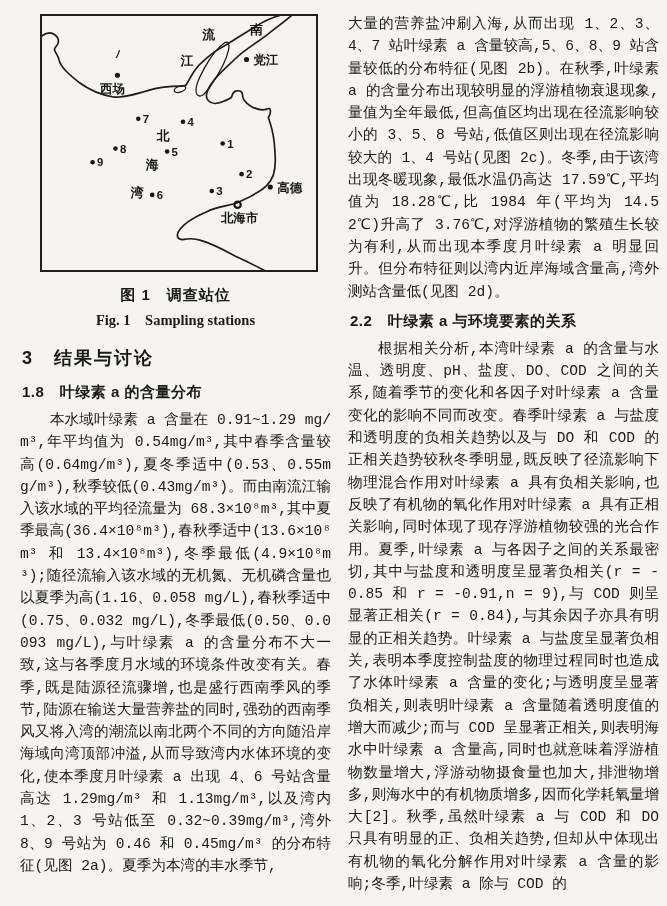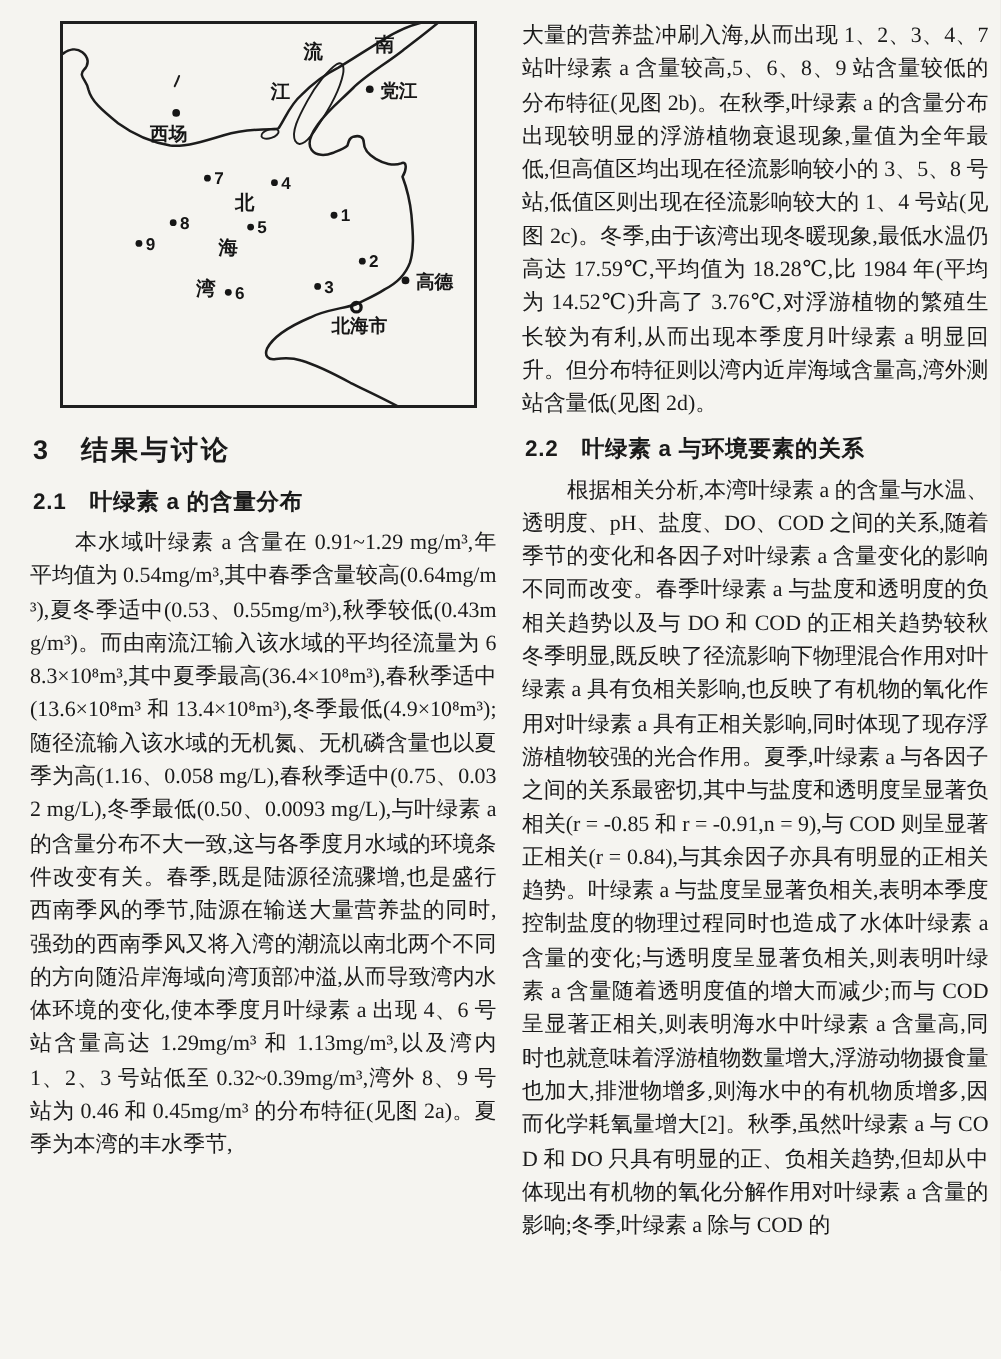--- a/index.html
+++ b/index.html
@@ -21,20 +21,21 @@
   .st-num{font:700 11.5px "Liberation Sans","DejaVu Sans",sans-serif;fill:#161616;}
   .place-label{font:700 12.5px "Liberation Sans","DejaVu Sans",sans-serif;fill:#161616;}
   .cap-zh{font:700 15px "Liberation Sans","DejaVu Sans",sans-serif;text-align:center;margin-top:14px;letter-spacing:1px;}
   .cap-en{font:700 14.5px "Liberation Serif","DejaVu Serif",serif;text-align:center;margin-top:6px;}
   
   h2.sec{font:700 18px "Liberation Sans","DejaVu Sans",sans-serif;margin:16px 0 0 2px;letter-spacing:2px;}
   h3.sub{font:700 15px "Liberation Sans","DejaVu Sans",sans-serif;margin:13px 0 0 2px;letter-spacing:0.5px;}
   p.body{
     font-size:14.6px;line-height:22.3px;text-align:justify;margin:7px 0 0 0;
     word-break:break-all;
+    font-family:Liberation Mono, monospace;
   }
   p.indent{text-indent:2.05em;}
   .col-right p.first{margin-top:3px;}
   .col-right h3.sub{margin-top:9px;}
 </style>
 </head>
 <body>
 
 <div class="page">
 
@@ -98,24 +99,28 @@
               <text x="71" y="78" text-anchor="middle" class="place-label">西场</text>
               <circle cx="206" cy="44" r="2.6" fill="#161616"></circle>
               <text x="213" y="49" text-anchor="start" class="place-label">党江</text>
               <circle cx="230" cy="173" r="2.6" fill="#161616"></circle>
               <text x="237" y="178" text-anchor="start" class="place-label">高德</text>
               <circle cx="197" cy="191" r="3.2" fill="none" stroke="#161616" stroke-width="2.2"></circle>
               <text x="199" y="208" text-anchor="middle" class="place-label">北海市</text>
             </g>
         </svg>
       </div>
+      <figcaption>
+        <div class="cap-zh">图 1　调查站位</div>
+        <div class="cap-en">Fig. 1　Sampling stations</div>
+      </figcaption>
     </figure>
 
     <h2 class="sec">3　结果与讨论</h2>
-    <h3 class="sub">2.1　叶绿素 a 的含量分布</h3>
+    <h3 class="sub">1.8　叶绿素 a 的含量分布</h3>
     <p class="body indent">本水域叶绿素 a 含量在 0.91~1.29 mg/m³,年平均值为 0.54mg/m³,其中春季含量较高(0.64mg/m³),夏冬季适中(0.53、0.55mg/m³),秋季较低(0.43mg/m³)。而由南流江输入该水域的平均径流量为 68.3×10⁸m³,其中夏季最高(36.4×10⁸m³),春秋季适中(13.6×10⁸m³ 和 13.4×10⁸m³),冬季最低(4.9×10⁸m³);随径流输入该水域的无机氮、无机磷含量也以夏季为高(1.16、0.058 mg/L),春秋季适中(0.75、0.032 mg/L),冬季最低(0.50、0.0093 mg/L),与叶绿素 a 的含量分布不大一致,这与各季度月水域的环境条件改变有关。春季,既是陆源径流骤增,也是盛行西南季风的季节,陆源在输送大量营养盐的同时,强劲的西南季风又将入湾的潮流以南北两个不同的方向随沿岸海域向湾顶部冲溢,从而导致湾内水体环境的变化,使本季度月叶绿素 a 出现 4、6 号站含量高达 1.29mg/m³ 和 1.13mg/m³,以及湾内 1、2、3 号站低至 0.32~0.39mg/m³,湾外 8、9 号站为 0.46 和 0.45mg/m³ 的分布特征(见图 2a)。夏季为本湾的丰水季节,</p>
   </div>
 
   <div class="col col-right">
     <p class="body first">大量的营养盐冲刷入海,从而出现 1、2、3、4、7 站叶绿素 a 含量较高,5、6、8、9 站含量较低的分布特征(见图 2b)。在秋季,叶绿素 a 的含量分布出现较明显的浮游植物衰退现象,量值为全年最低,但高值区均出现在径流影响较小的 3、5、8 号站,低值区则出现在径流影响较大的 1、4 号站(见图 2c)。冬季,由于该湾出现冬暖现象,最低水温仍高达 17.59℃,平均值为 18.28℃,比 1984 年(平均为 14.52℃)升高了 3.76℃,对浮游植物的繁殖生长较为有利,从而出现本季度月叶绿素 a 明显回升。但分布特征则以湾内近岸海域含量高,湾外测站含量低(见图 2d)。</p>
     <h3 class="sub">2.2　叶绿素 a 与环境要素的关系</h3>
     <p class="body indent">根据相关分析,本湾叶绿素 a 的含量与水温、透明度、pH、盐度、DO、COD 之间的关系,随着季节的变化和各因子对叶绿素 a 含量变化的影响不同而改变。春季叶绿素 a 与盐度和透明度的负相关趋势以及与 DO 和 COD 的正相关趋势较秋冬季明显,既反映了径流影响下物理混合作用对叶绿素 a 具有负相关影响,也反映了有机物的氧化作用对叶绿素 a 具有正相关影响,同时体现了现存浮游植物较强的光合作用。夏季,叶绿素 a 与各因子之间的关系最密切,其中与盐度和透明度呈显著负相关(r = -0.85 和 r = -0.91,n = 9),与 COD 则呈显著正相关(r = 0.84),与其余因子亦具有明显的正相关趋势。叶绿素 a 与盐度呈显著负相关,表明本季度控制盐度的物理过程同时也造成了水体叶绿素 a 含量的变化;与透明度呈显著负相关,则表明叶绿素 a 含量随着透明度值的增大而减少;而与 COD 呈显著正相关,则表明海水中叶绿素 a 含量高,同时也就意味着浮游植物数量增大,浮游动物摄食量也加大,排泄物增多,则海水中的有机物质增多,因而化学耗氧量增大[2]。秋季,虽然叶绿素 a 与 COD 和 DO 只具有明显的正、负相关趋势,但却从中体现出有机物的氧化分解作用对叶绿素 a 含量的影响;冬季,叶绿素 a 除与 COD 的</p>
   </div>
 
 </div>

